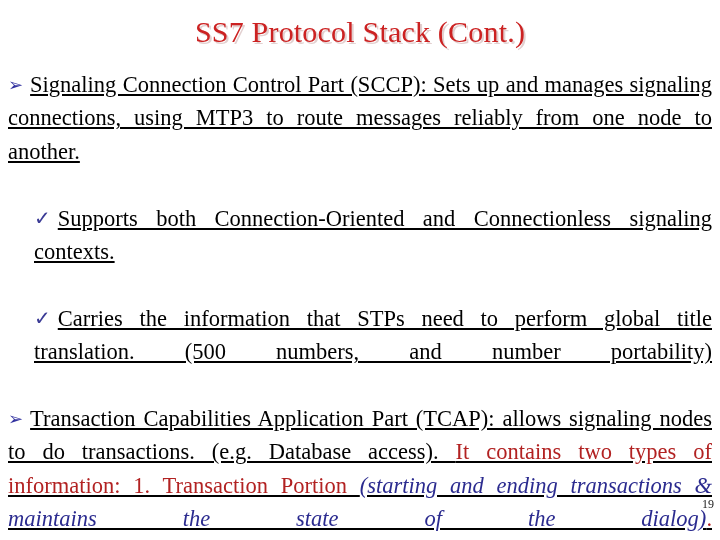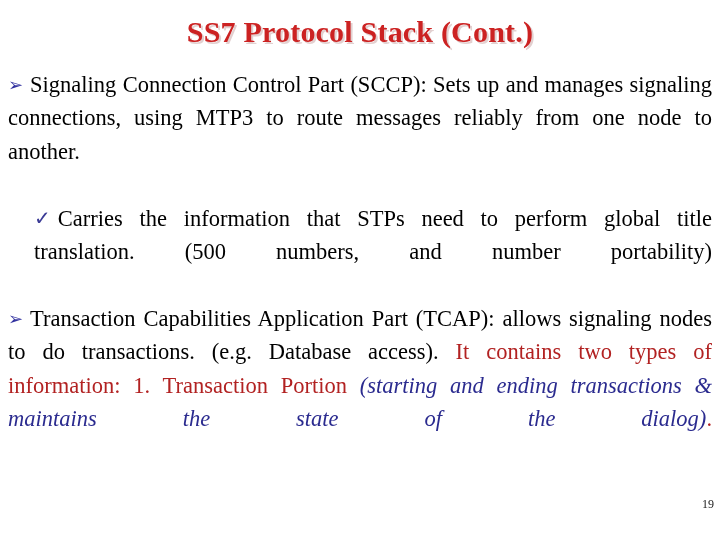--- a/index.html
+++ b/index.html
@@ -17,21 +17,21 @@
 
   
   .slide-title {
     position: absolute;
     left: 0;
     top: 15px;
     width: 720px;
     text-align: center;
     color: #cc2222;
     font-size: 30px;
-    font-weight: 700;
+    font-weight: 400;
     letter-spacing: 0.2px;
     line-height: 34px;
     text-shadow: 2px 2px 0 rgba(190,150,150,0.45);
     white-space: nowrap;
   }
 
   
   .body-block {
     position: absolute;
     left: 8px;
@@ -40,20 +40,21 @@
     font-size: 22.5px;
     line-height: 33.4px;
     color: #000000;
   }
 
   
   .para {
     margin: 0;
     text-align: justify;
     text-justify: inter-word;
+    text-decoration: underline;
   }
   .para.lvl1 {
     text-indent: 0;
     padding-left: 0;
   }
   .para.lvl2 {
     padding-left: 26px;
   }
   
   .para::after {
@@ -100,17 +101,18 @@
     margin-left: 24px;
   }
 </style>
 </head>
 <body>
 
 <div class="slide-title">SS7 Protocol Stack (Cont.)</div>
 
 <div class="body-block" id="body-block">
     <p class="para lvl1"><span class="bullet bullet-arrow">➢</span><span class="t-black">Signaling Connection Control Part (SCCP): Sets up and manages signaling connections, using MTP3 to route messages reliably from one node to another.</span></p>
+    <p class="para lvl2"><span class="bullet bullet-check">✓</span><span class="t-black">Supports both Connection-Oriented and Connectionless signaling contexts.</span></p>
     <p class="para lvl2"><span class="bullet bullet-check">✓</span><span class="t-black">Carries the information that STPs need to perform global title translation. (500 numbers, and number portability)</span></p>
     <p class="para lvl1"><span class="bullet bullet-arrow">➢</span><span class="t-black">Transaction Capabilities Application Part (TCAP): allows signaling nodes to do transactions. (e.g. Database access). </span><span class="t-red">It contains two types of information: 1. Transaction Portion </span><span class="t-blue-i">(starting and ending transactions &amp; maintains the state of the dialog)</span><span class="t-red">.</span></p>
   </div>
 
 <div class="page-number">19</div>
 
 </body></html>

